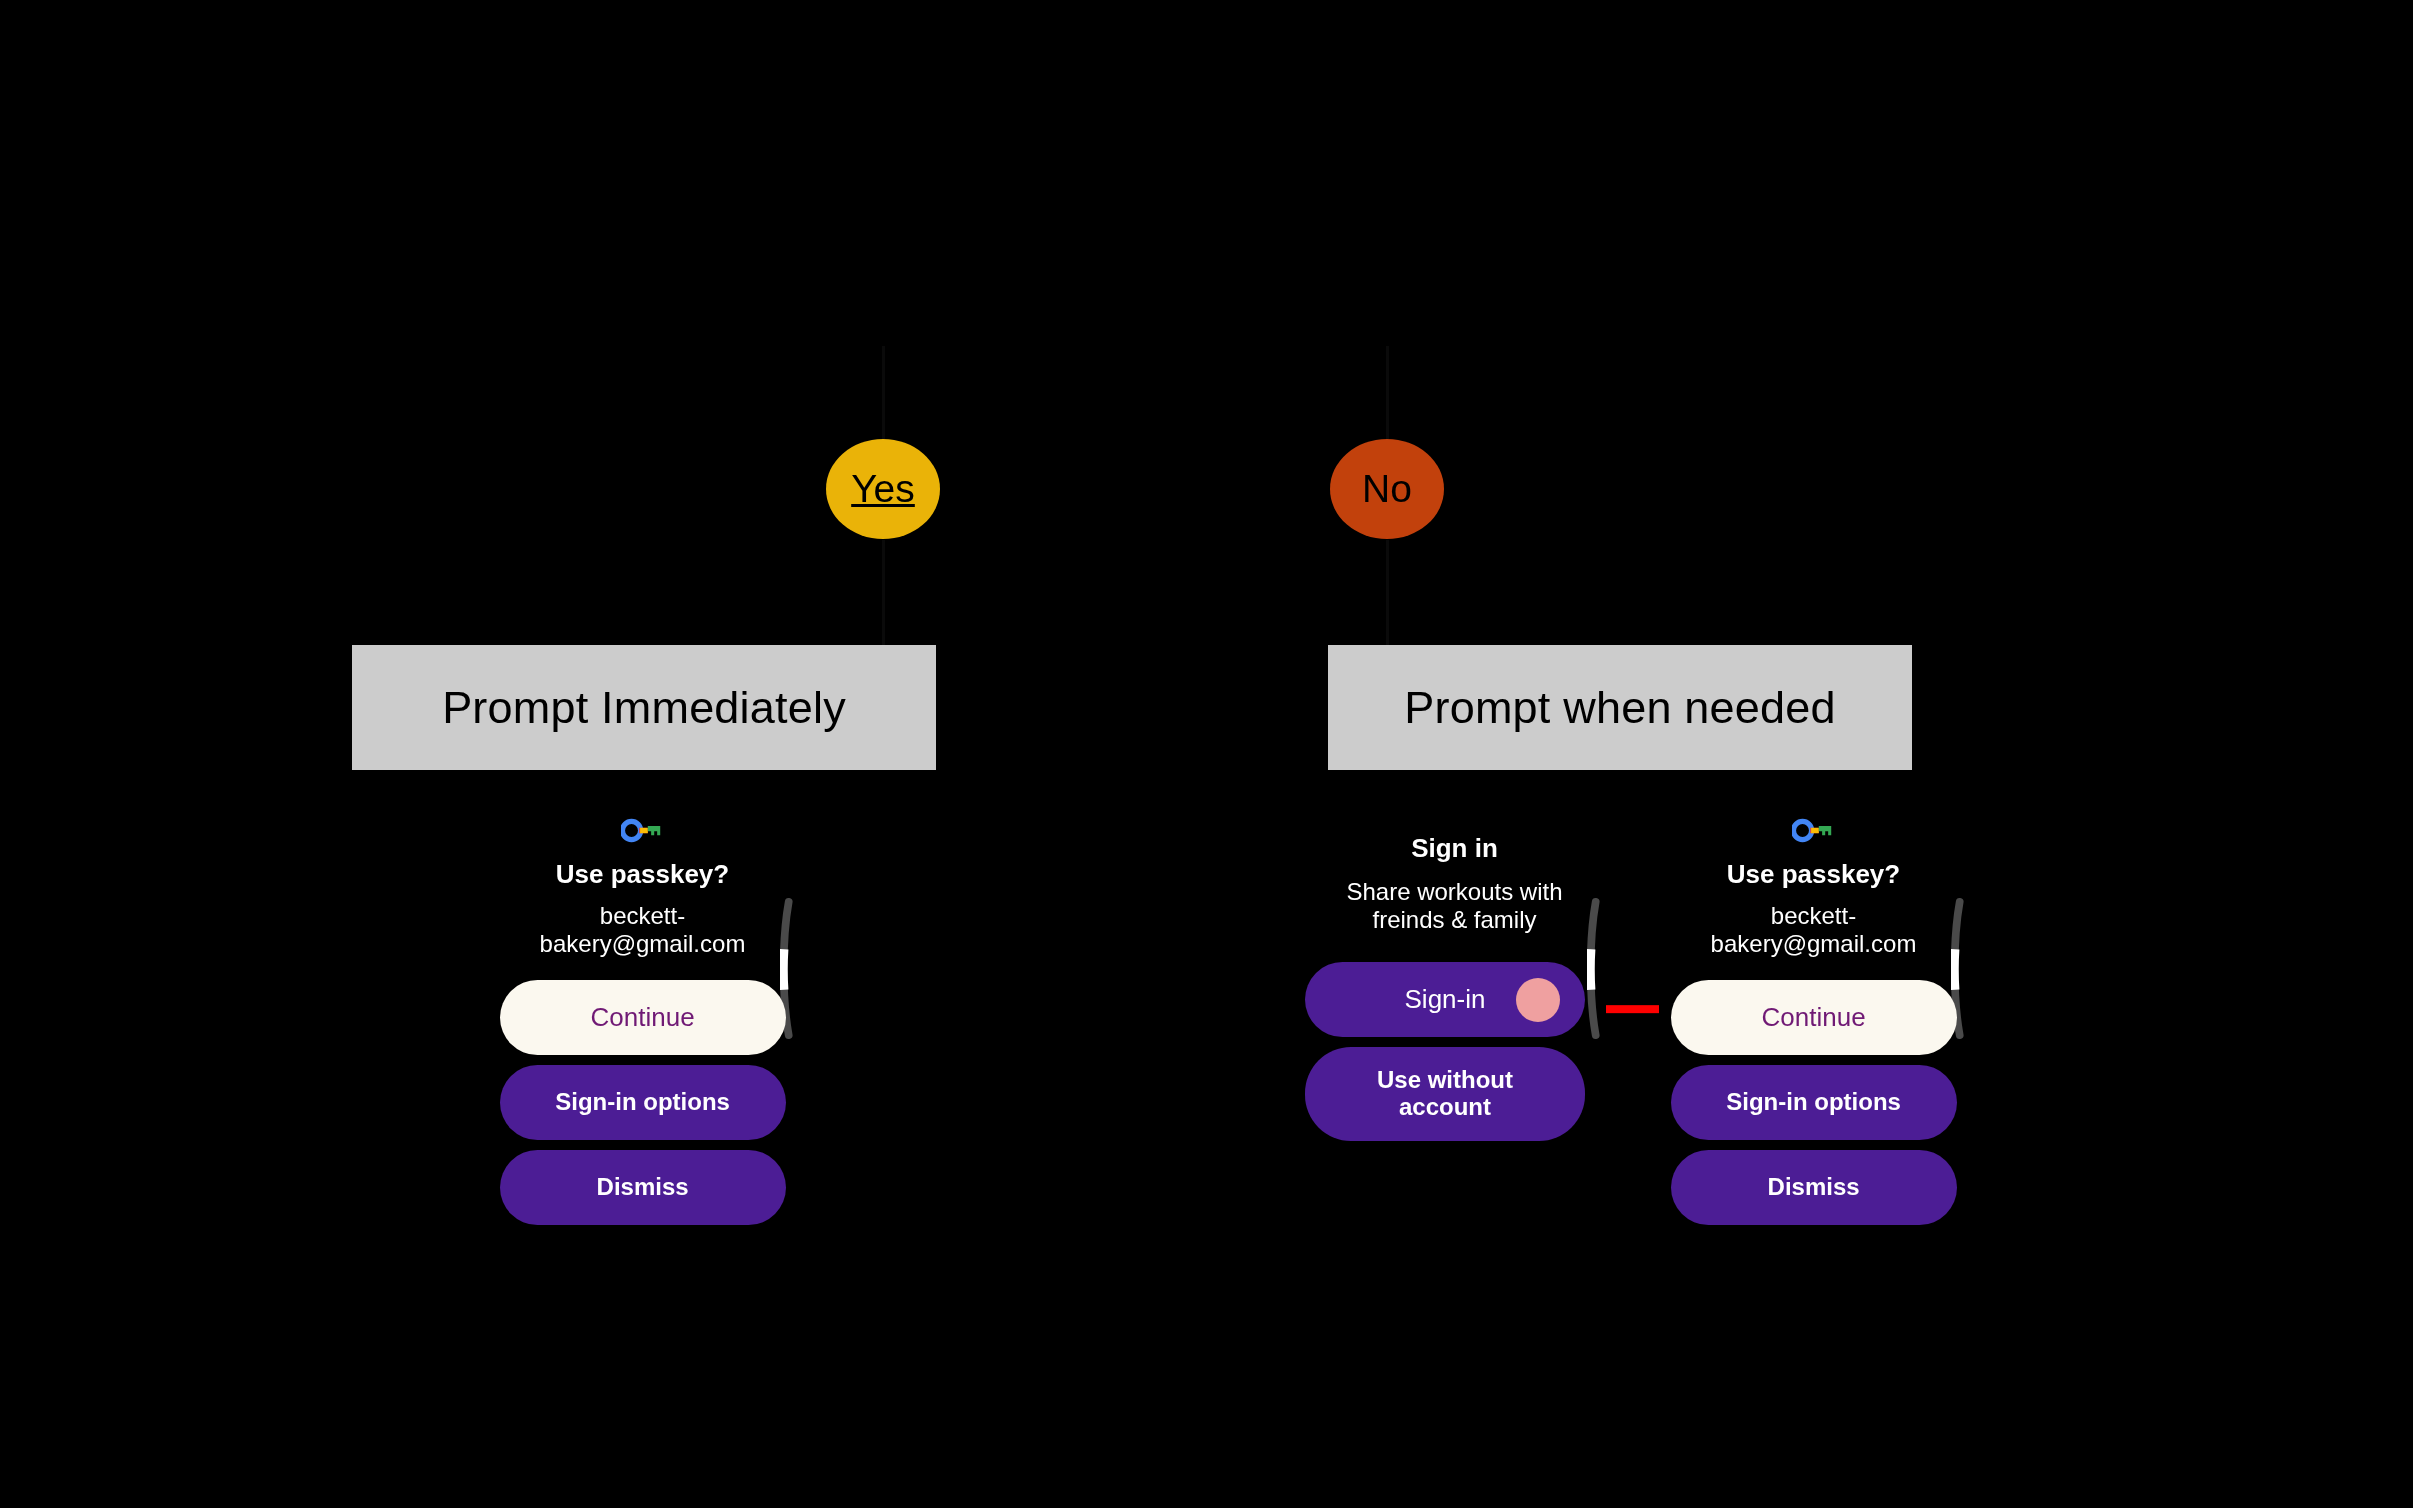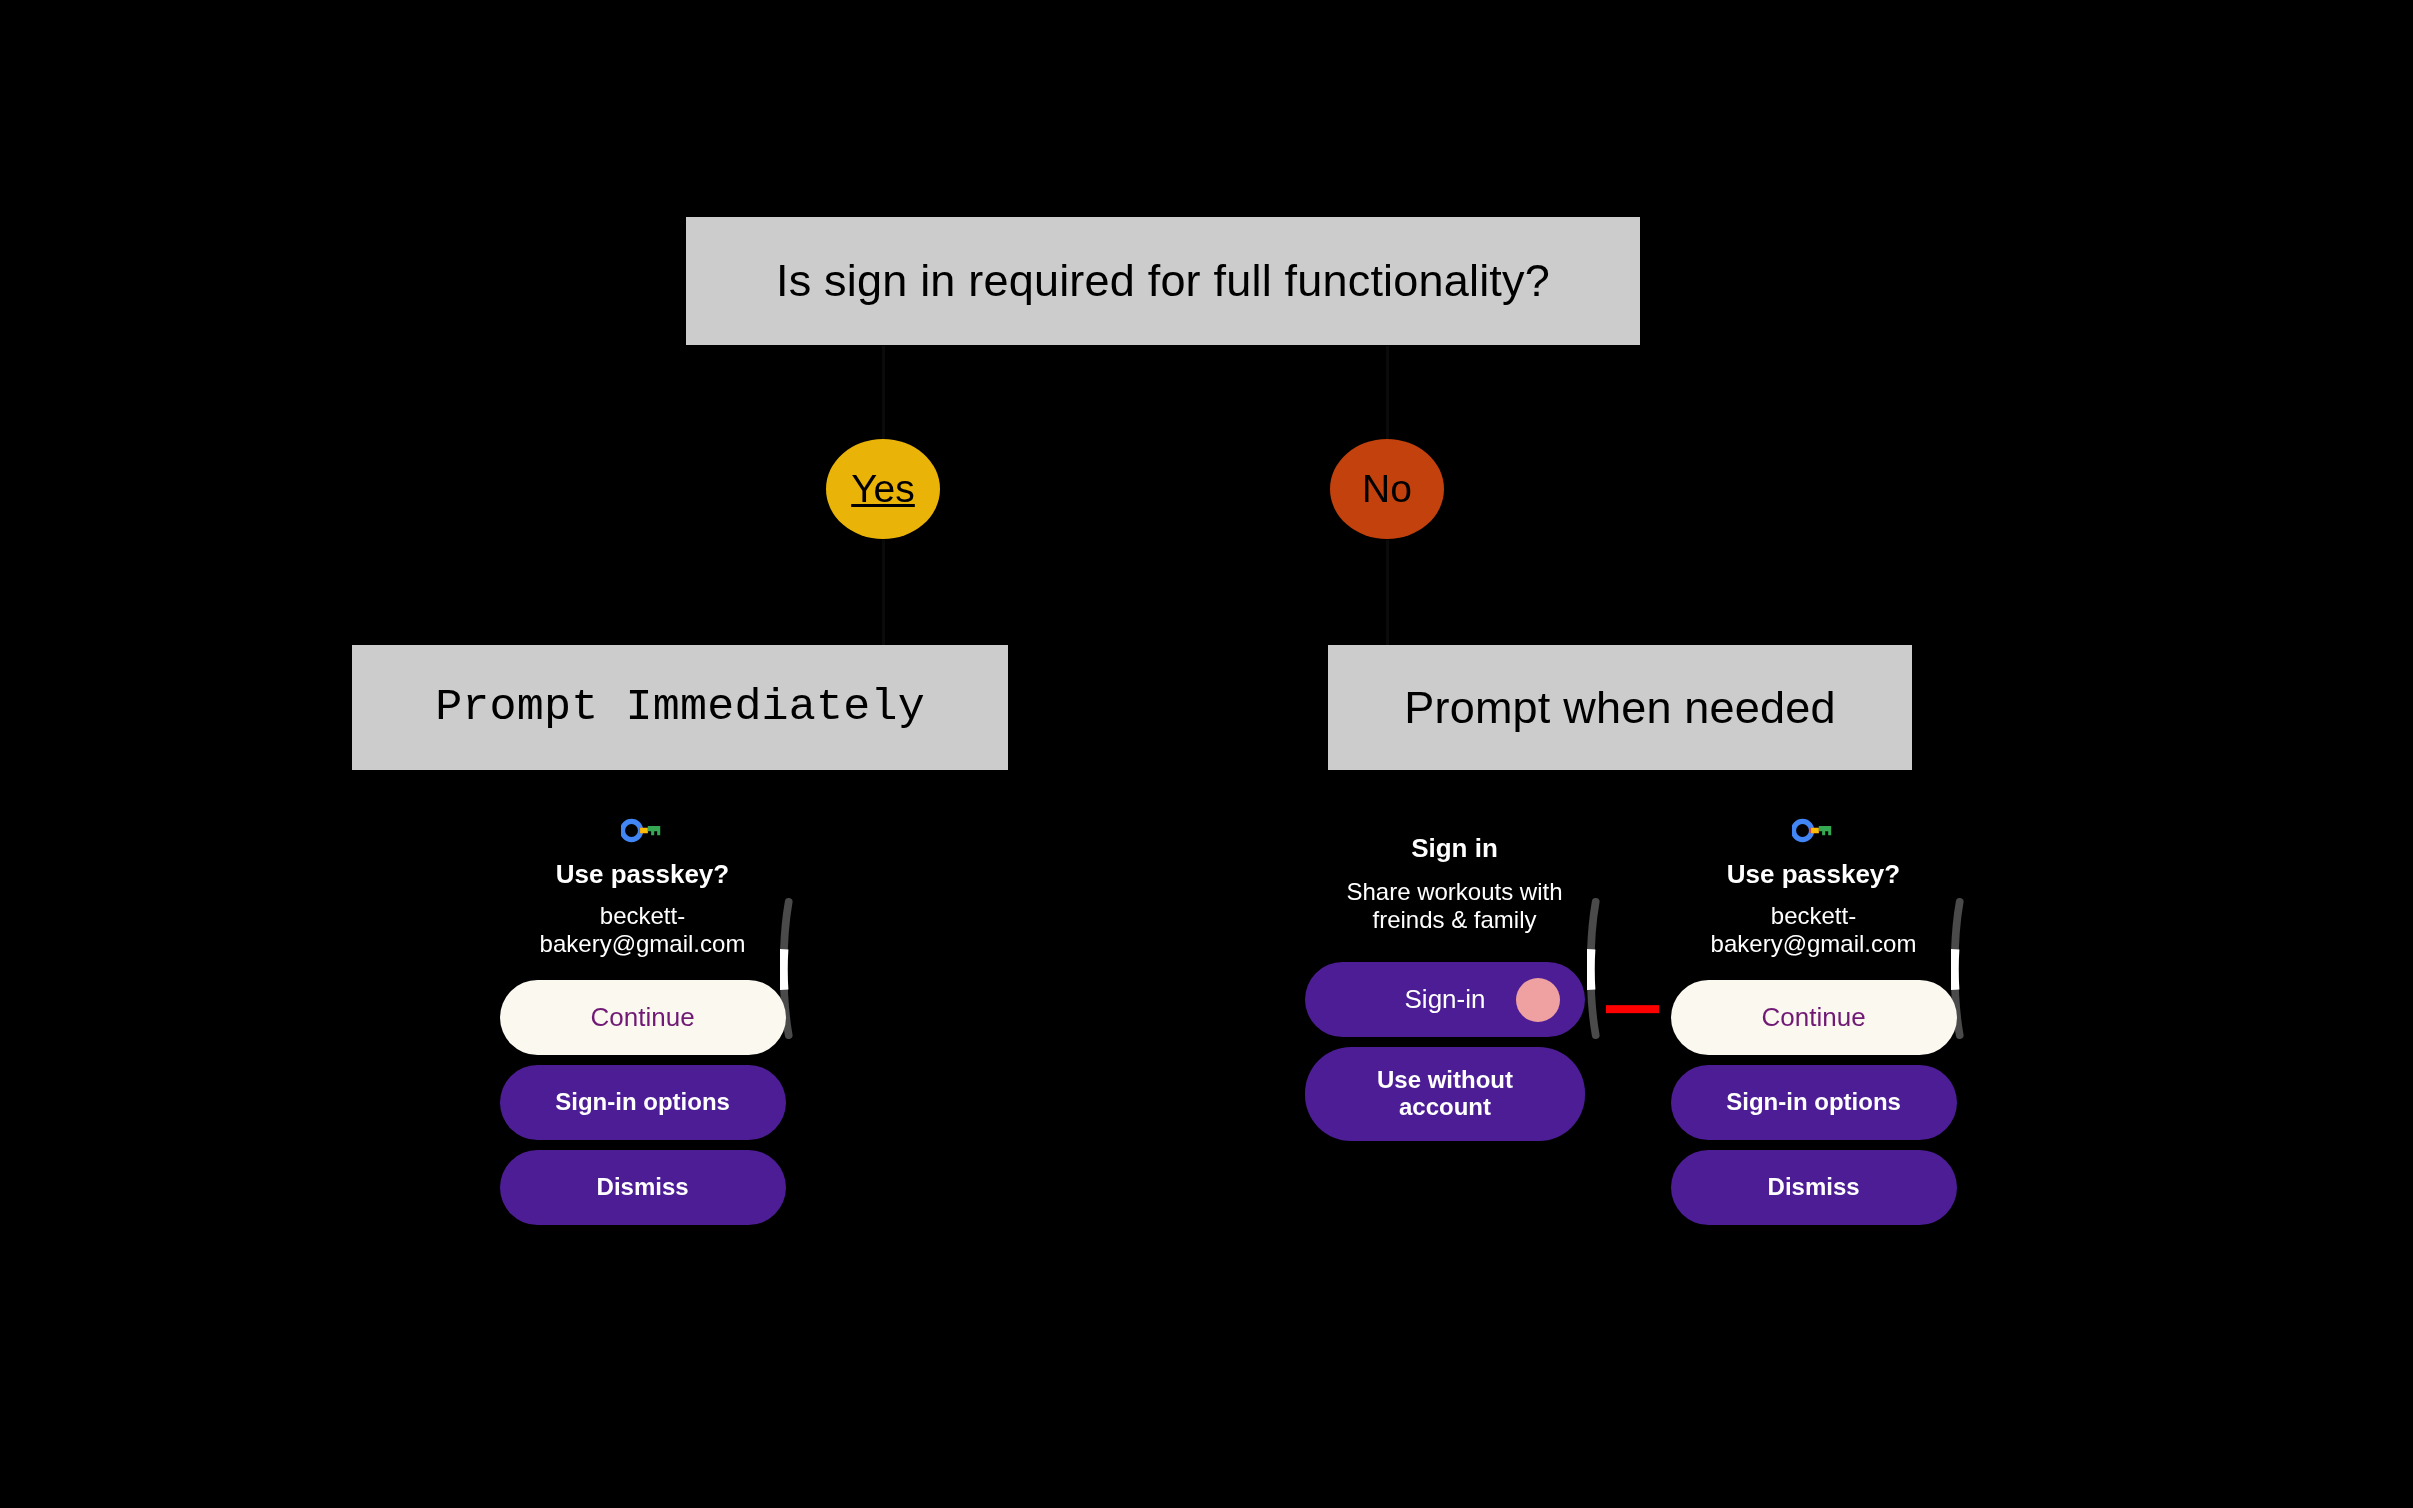--- a/index.html
+++ b/index.html
@@ -10,21 +10,21 @@
   }
   .canvas{position:absolute;inset:0;background:#000;}
 
   
   .flow-box{
     position:absolute;background:#cccccc;color:#000;
     display:flex;align-items:center;justify-content:center;
     font-weight:400;letter-spacing:0.2px;white-space:nowrap;
   }
   #title-box{left:686px;top:217px;width:954px;height:128px;font-size:45px;}
-  #left-box {left:352px;top:645px;width:656px;height:125px;font-size:45px;font-family:Liberation Mono, monospace;}
+  #left-box {left:352px;top:645px;width:584px;height:125px;font-size:45px;}
   #right-box{left:1328px;top:645px;width:584px;height:125px;font-size:45px;}
 
   
   .pill{
     position:absolute;display:flex;align-items:center;justify-content:center;
     border-radius:50%;color:#000;font-size:39px;font-weight:400;
   }
   #yes-pill{left:826px;top:439px;width:114px;height:100px;background:#eab308;text-decoration:underline;}
   #no-pill {left:1330px;top:439px;width:114px;height:100px;background:#c2410c;}
 
@@ -68,21 +68,20 @@
 </head>
 <body>
 
 <div class="canvas">
 
   <div class="conn" style="left:882px;top:346px;width:2.9px;height:94px;"></div>
   <div class="conn" style="left:1386px;top:346px;width:2.9px;height:94px;"></div>
   <div class="conn" style="left:882px;top:540px;width:2.9px;height:105px;"></div>
   <div class="conn" style="left:1386px;top:540px;width:2.9px;height:105px;"></div>
 
-  <div class="flow-box" id="title-box">Is sign in required for full functionality?</div>
 
   <div class="pill" id="yes-pill">Yes</div>
   <div class="pill" id="no-pill">No</div>
 
   <div class="flow-box" id="left-box">Prompt Immediately</div>
   <div class="flow-box" id="right-box">Prompt when needed</div>
 
   <div class="watch" style="left:488px;top:801px;width:309px;height:502px;">
 
     <span class="watch-icon" style="top:17.4px;">

